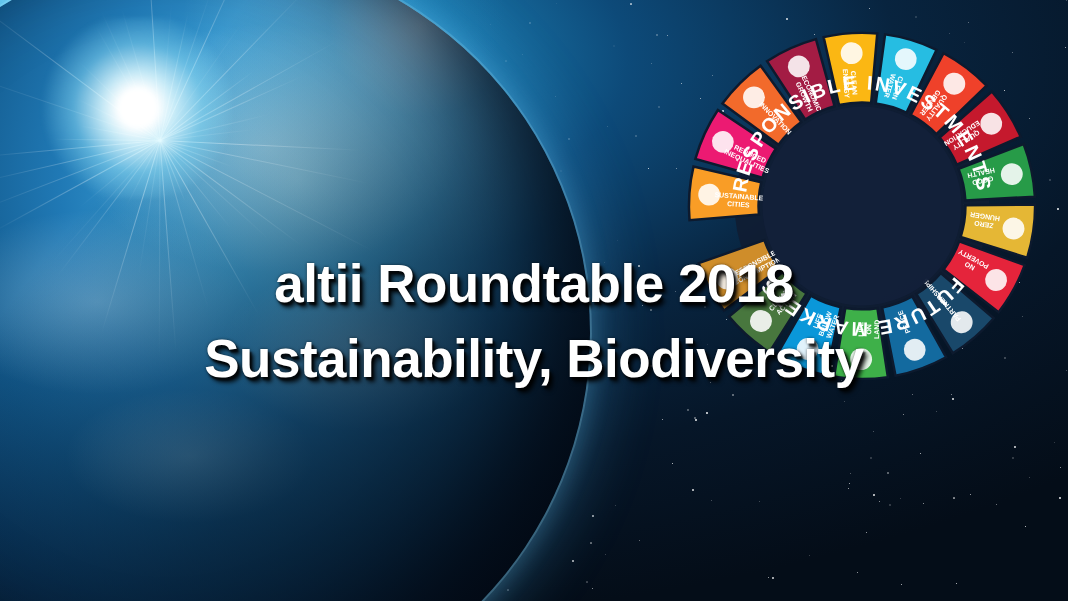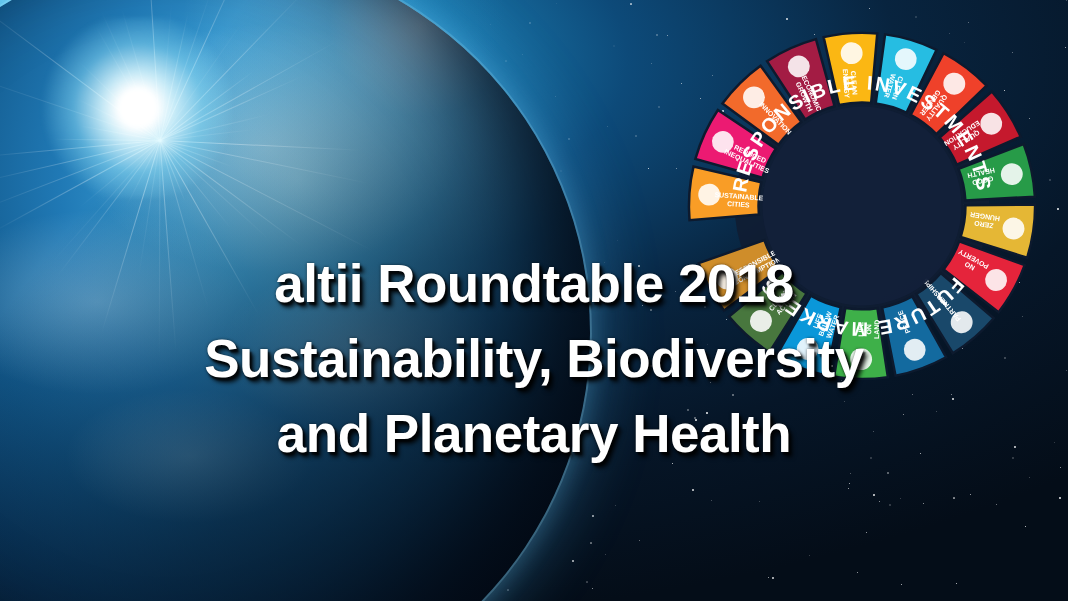--- a/index.html
+++ b/index.html
@@ -651,17 +651,16 @@
       </text>
       <text font-family="Liberation Sans, sans-serif" font-size="20" font-weight="bold" fill="#ffffff" letter-spacing="2.2">
         <textPath href="#arcBot" startOffset="50%" text-anchor="middle" id="tpBot">FUTURE MARKETS</textPath>
       </text>
     </svg>
   </div>
 
   <div class="title">
     <span class="l1">altii Roundtable 2018</span>
     <span class="l2">Sustainability, Biodiversity</span>
-    <span class="l3">and Planetary Health</span>
   </div>
 
 
 </div>
 
 </body></html>

